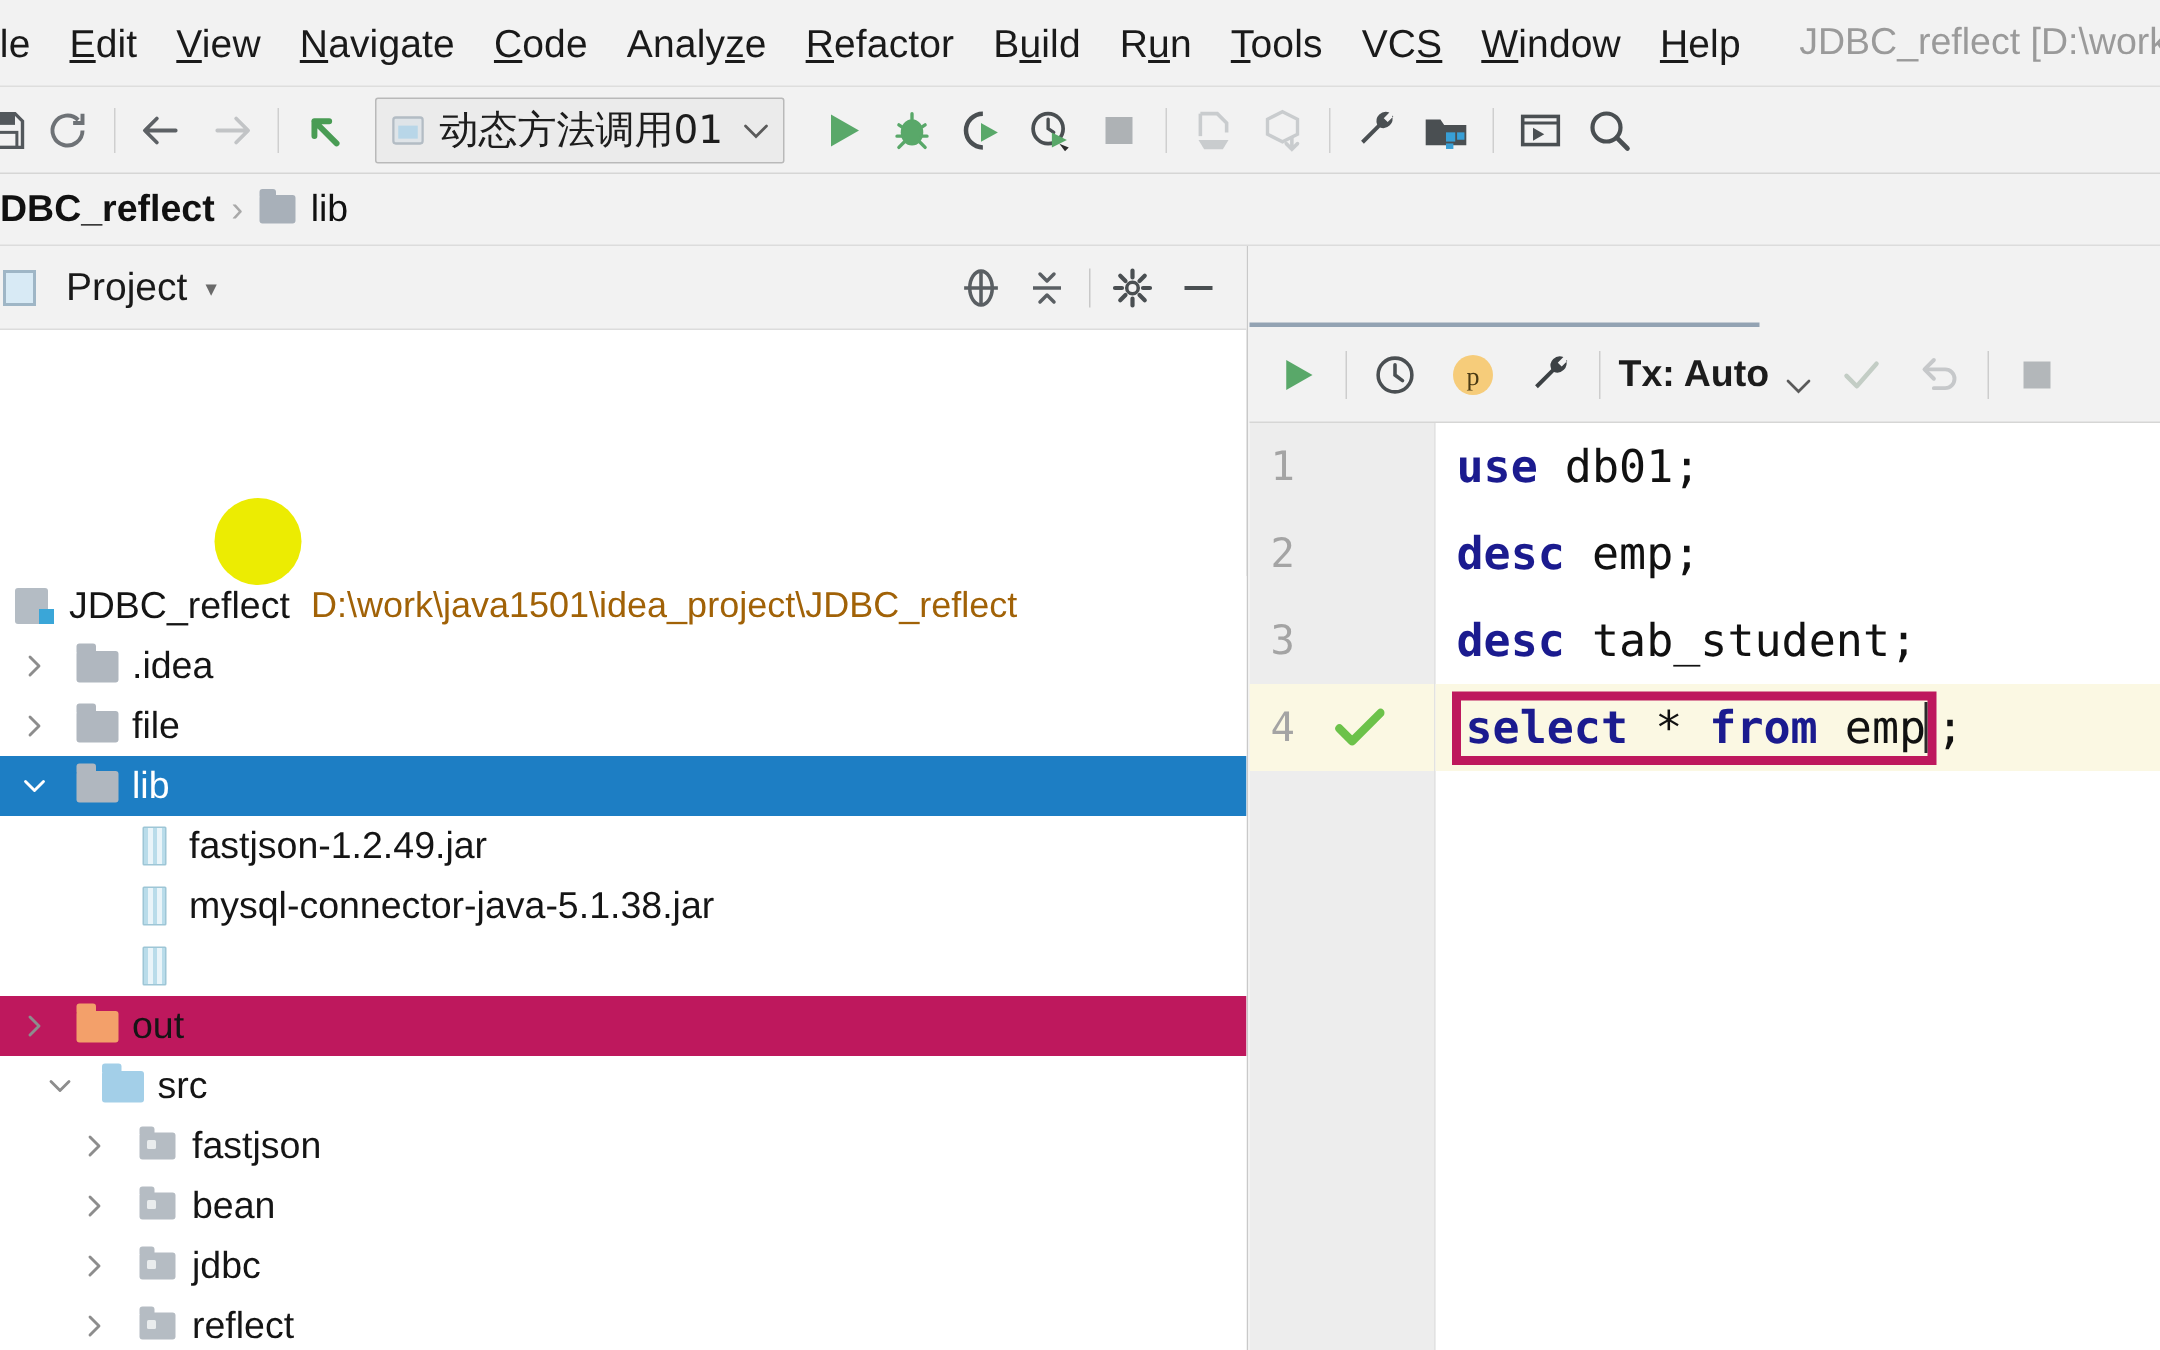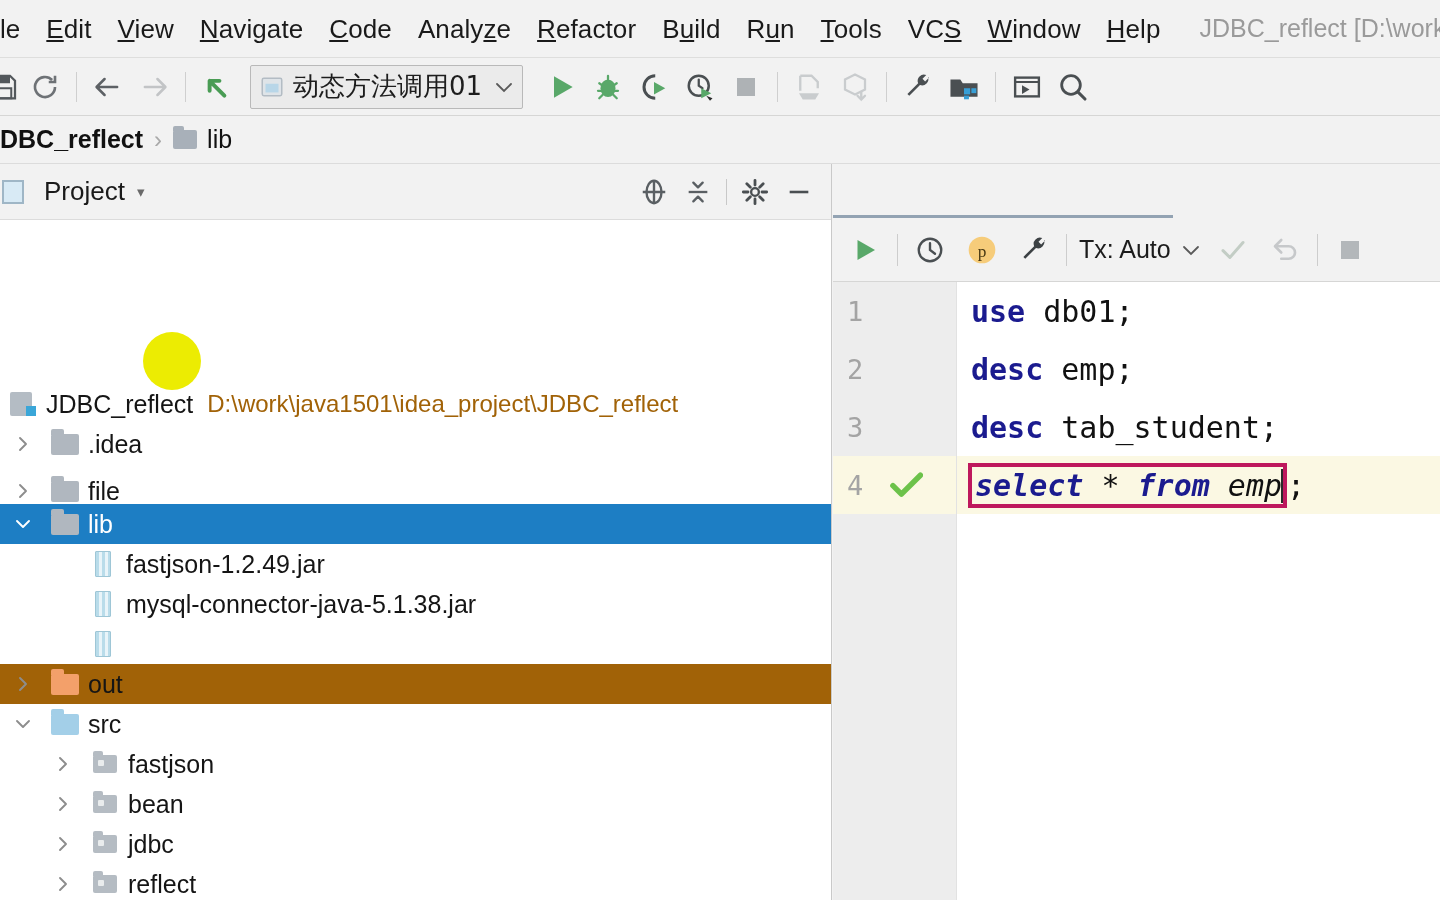--- a/index.html
+++ b/index.html
@@ -101,21 +101,21 @@
     border-radius:50%; background:#ecec02; z-index:40;
   }
 
   
   .tree { position:absolute; top:220px; left:0; width:831px; bottom:0; overflow:hidden; background:#fff; }
   .row {
     height:40px; display:flex; align-items:center; white-space:nowrap;
     font-size:25px; color:#151515; padding-right:6px;
   }
   .row.selected { background:#1d7ec4; color:#ffffff; }
-  .row.excluded { background:#a16207; }
+  .row.excluded { background:#be185d; }
   .arrow {
     width:26px; height:26px; flex:0 0 auto; display:flex;
     align-items:center; justify-content:center; color:#8d8d8d;
   }
   .row.selected .arrow { color:#ffffff; }
   .ico { width:30px; height:26px; flex:0 0 auto; display:flex; align-items:center; justify-content:center; margin-right:8px; }
   .lbl { line-height:1; }
   .root-path { font-size:24px; color:#a16207; margin-left:14px; }
   .row.root .lbl { font-weight:normal; }
 
@@ -162,21 +162,21 @@
   .tab .tab-label { font-size:25px; color:#1a1a1a; white-space:nowrap; }
   .tab .tab-close { font-size:24px; color:#b5b5b5; margin-left:12px; }
   .tab-underline { position:absolute; left:0; bottom:0; width:340px; height:3px; background:#93a3b3; }
 
   .console-toolbar {
     height:64px; background:#f2f2f2; display:flex; align-items:center;
     border-bottom:1px solid #d6d6d5; padding-left:6px;
   }
   .ct-btn { width:52px; height:48px; display:flex; align-items:center; justify-content:center; flex:0 0 auto; }
   .ct-sep { width:1px; height:32px; background:#cdcdcd; margin:0 6px; flex:0 0 auto; }
-  .tx-combo { display:flex; align-items:center; padding:0 6px; }
+  .tx-combo { display:flex; align-items:flex-end; padding:0 6px;font-weight:bold; }
   .tx-label { font-size:25px; color:#1c1c1c; white-space:nowrap; }
   .tx-arrow { margin-left:10px; color:#5c5c5c; }
 
   .code-area { position:absolute; top:118px; left:0; right:0; bottom:0; background:#ffffff; display:flex; }
   .gutter {
     width:124px; background:#ededed; flex:0 0 auto; position:relative;
     border-right:1px solid #e2e2e2;
   }
   .gline { height:58px; display:flex; align-items:center; padding-left:14px; }
   .gline .num { font-size:27px; color:#a4a4a4; font-family:"DejaVu Sans Mono","Liberation Mono",monospace; width:34px; }
@@ -185,22 +185,22 @@
   .codelines { flex:1 1 auto; position:relative; }
   .cline {
     height:58px; display:flex; align-items:center; padding-left:14px;
     font-family:"DejaVu Sans Mono","Liberation Mono",monospace;
     font-size:30px; white-space:pre;
   }
   .cline.active { background:#fbf8e3; }
   .kw { color:#1b1b8f; font-weight:bold; }
   .id { color:#111111; }
   .stmt-box {
-    display:inline-block; border:4px solid #be185d; background:#fbf8e3;
-    padding:1px 1px 1px 3px; margin-left:-3px; position:relative;font-style:italic;
+    display:inline-block; border:6px solid #be185d; background:#fbf8e3;
+    padding:1px 1px 1px 3px; margin-left:-3px; position:relative;
   }
   .caret { display:inline-block; width:2px; height:34px; background:#2a2a2a; vertical-align:-7px; margin:0 -1px; }
 
   svg { display:block; }
 </style>
 </head>
 <body>
 
 <div id="app">
 
@@ -404,21 +404,21 @@
           <svg width="18" height="18" viewBox="0 0 18 18">
               <path d="M6 3l6 6-6 6" fill="none" stroke="currentColor" stroke-width="1.9" stroke-linecap="round" stroke-linejoin="round"></path>
             </svg>
         </span>
         <span class="ico" style="margin-left:14px;">
             <span class="folder"></span>
           </span>
         <span class="lbl">.idea</span>
       </div>
 
-      <div class="row" style="padding-left:10px;align-items:flex-end;">
+      <div class="row" style="padding-left:10px;">
         <span class="arrow">
           <svg width="18" height="18" viewBox="0 0 18 18">
               <path d="M6 3l6 6-6 6" fill="none" stroke="currentColor" stroke-width="1.9" stroke-linecap="round" stroke-linejoin="round"></path>
             </svg>
         </span>
         <span class="ico" style="margin-left:14px;">
             <span class="folder"></span>
           </span>
         <span class="lbl">file</span>
       </div>
@@ -458,21 +458,21 @@
           <svg width="18" height="18" viewBox="0 0 18 18">
               <path d="M6 3l6 6-6 6" fill="none" stroke="currentColor" stroke-width="1.9" stroke-linecap="round" stroke-linejoin="round"></path>
             </svg>
         </span>
         <span class="ico" style="margin-left:14px;">
             <span class="folder out"></span>
           </span>
         <span class="lbl">out</span>
       </div>
 
-      <div class="row" style="padding-left:10px;">
+      <div class="row" style="padding-left:27px;">
         <span class="arrow">
           <svg width="18" height="18" viewBox="0 0 18 18">
               <path d="M3 6l6 6 6-6" fill="none" stroke="currentColor" stroke-width="1.9" stroke-linecap="round" stroke-linejoin="round"></path>
             </svg>
         </span>
         <span class="ico" style="margin-left:14px;">
             <span class="folder src"></span>
           </span>
         <span class="lbl">src</span>
       </div>

